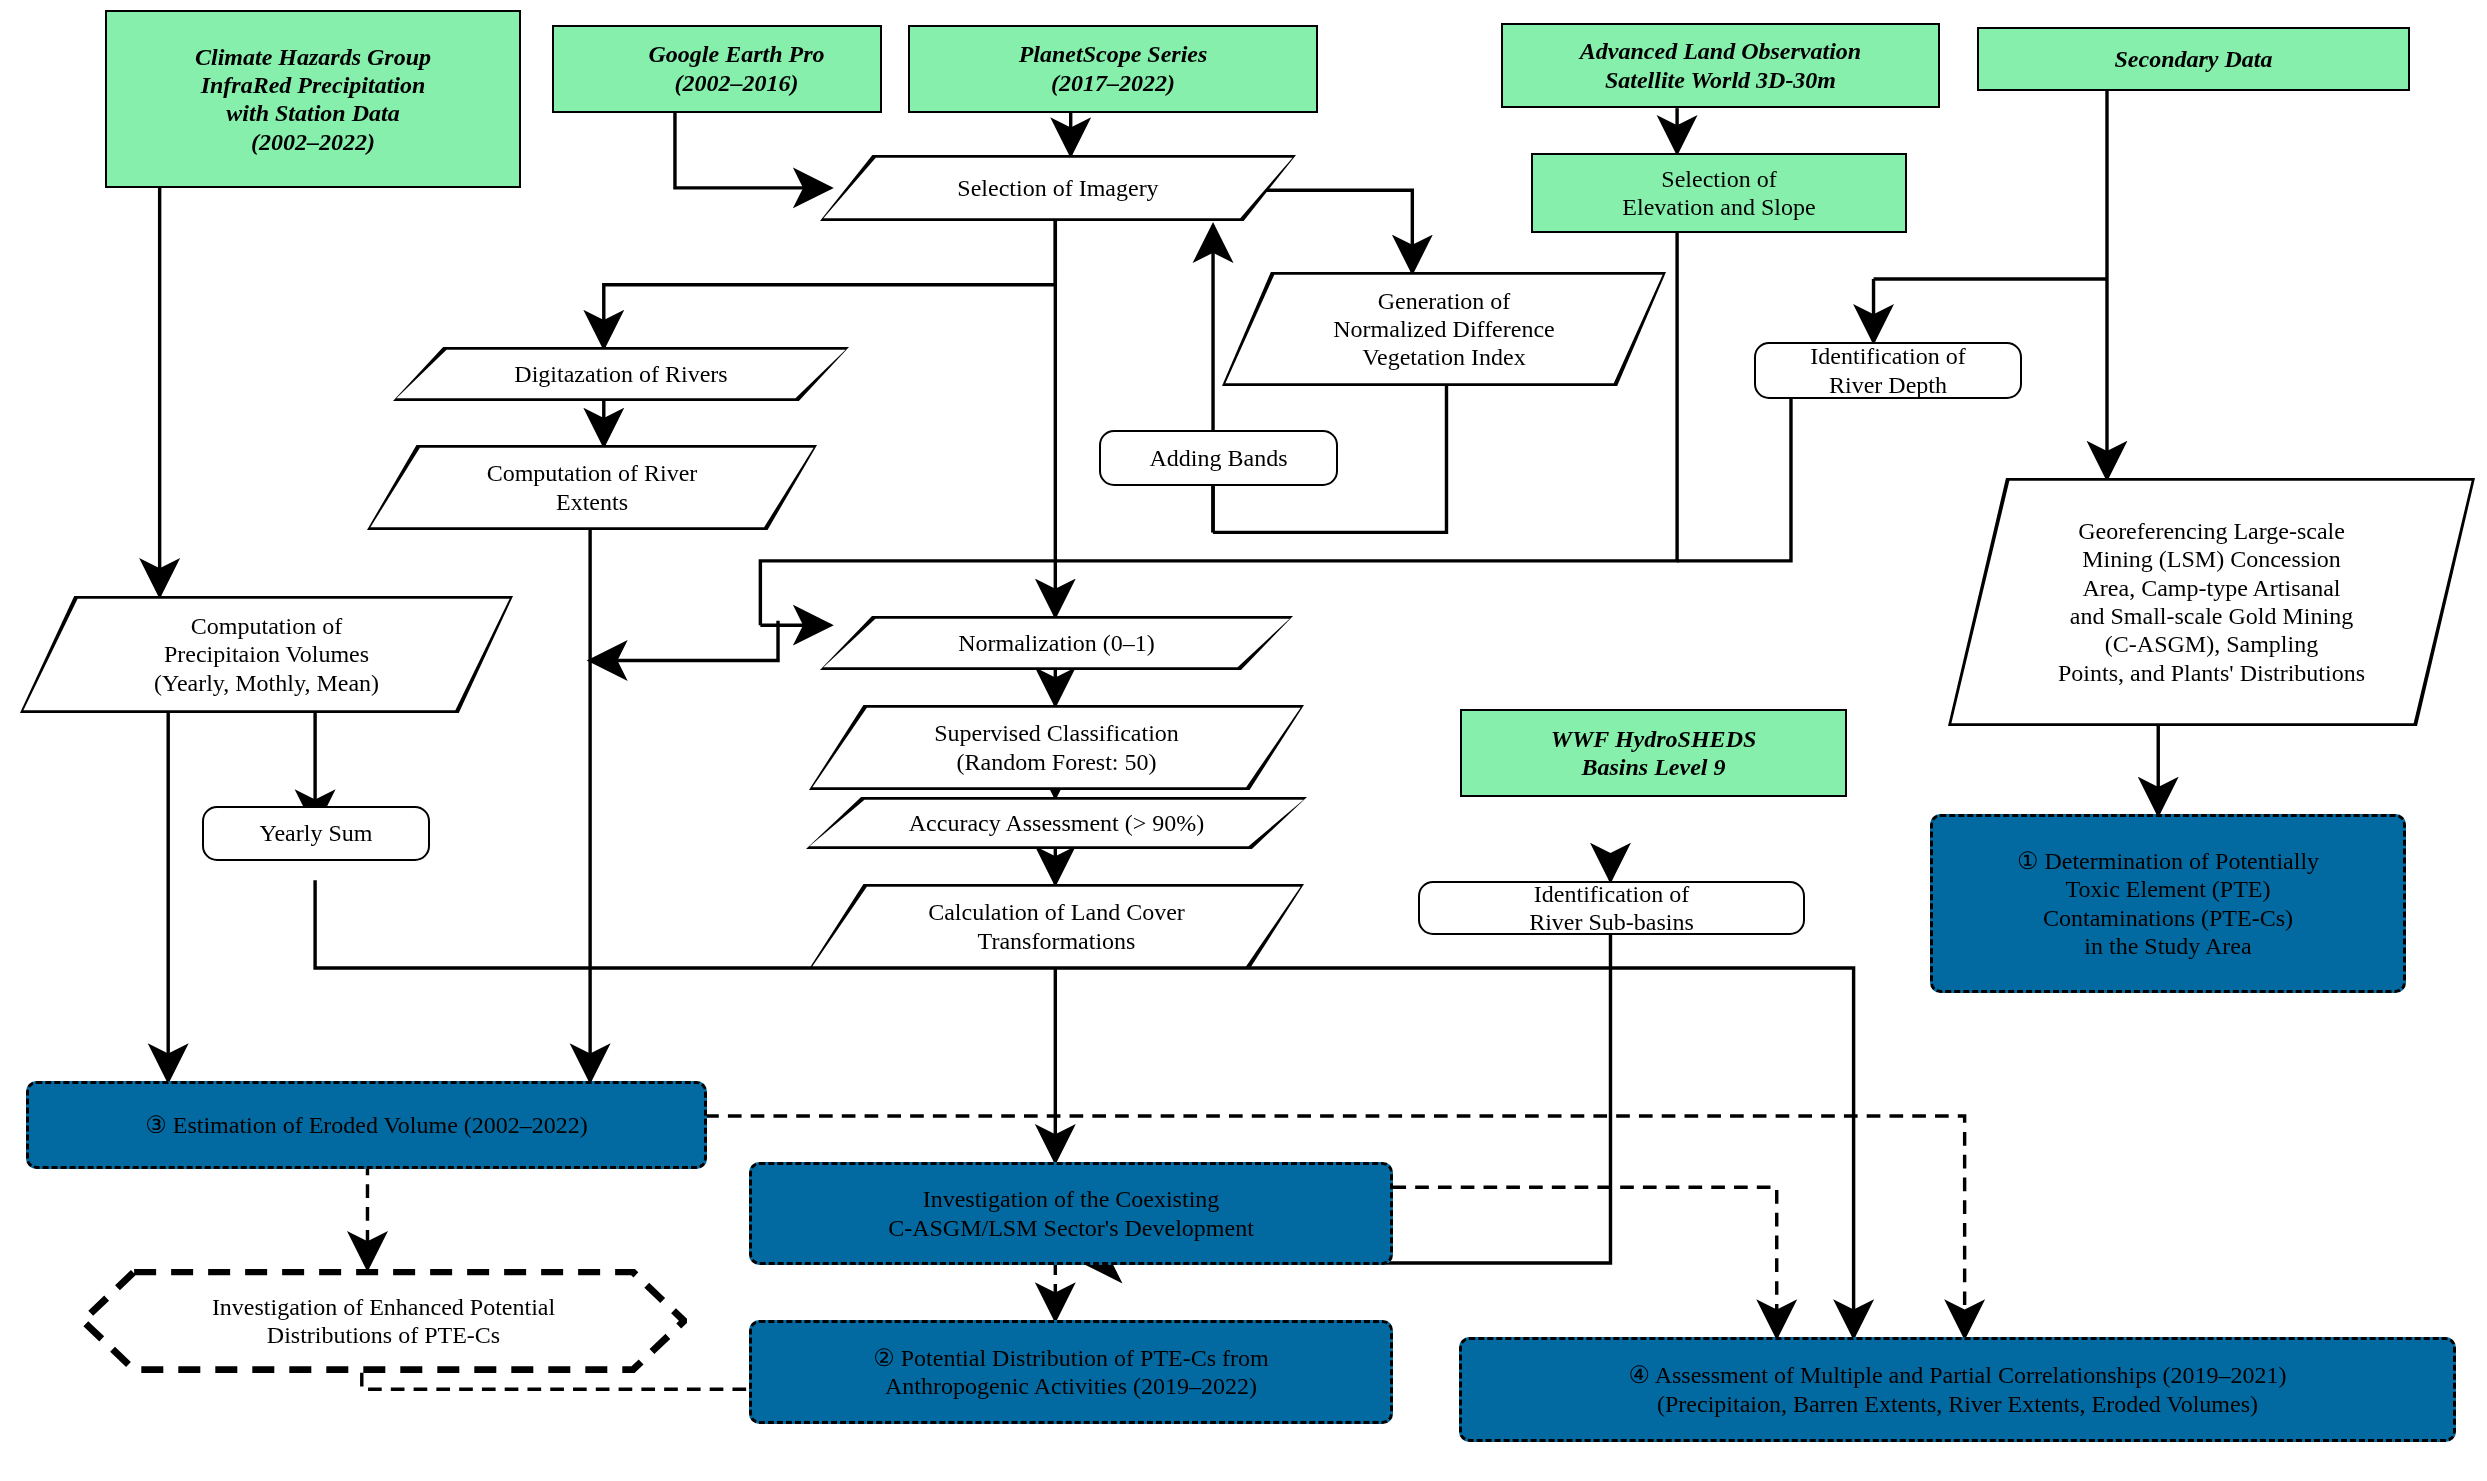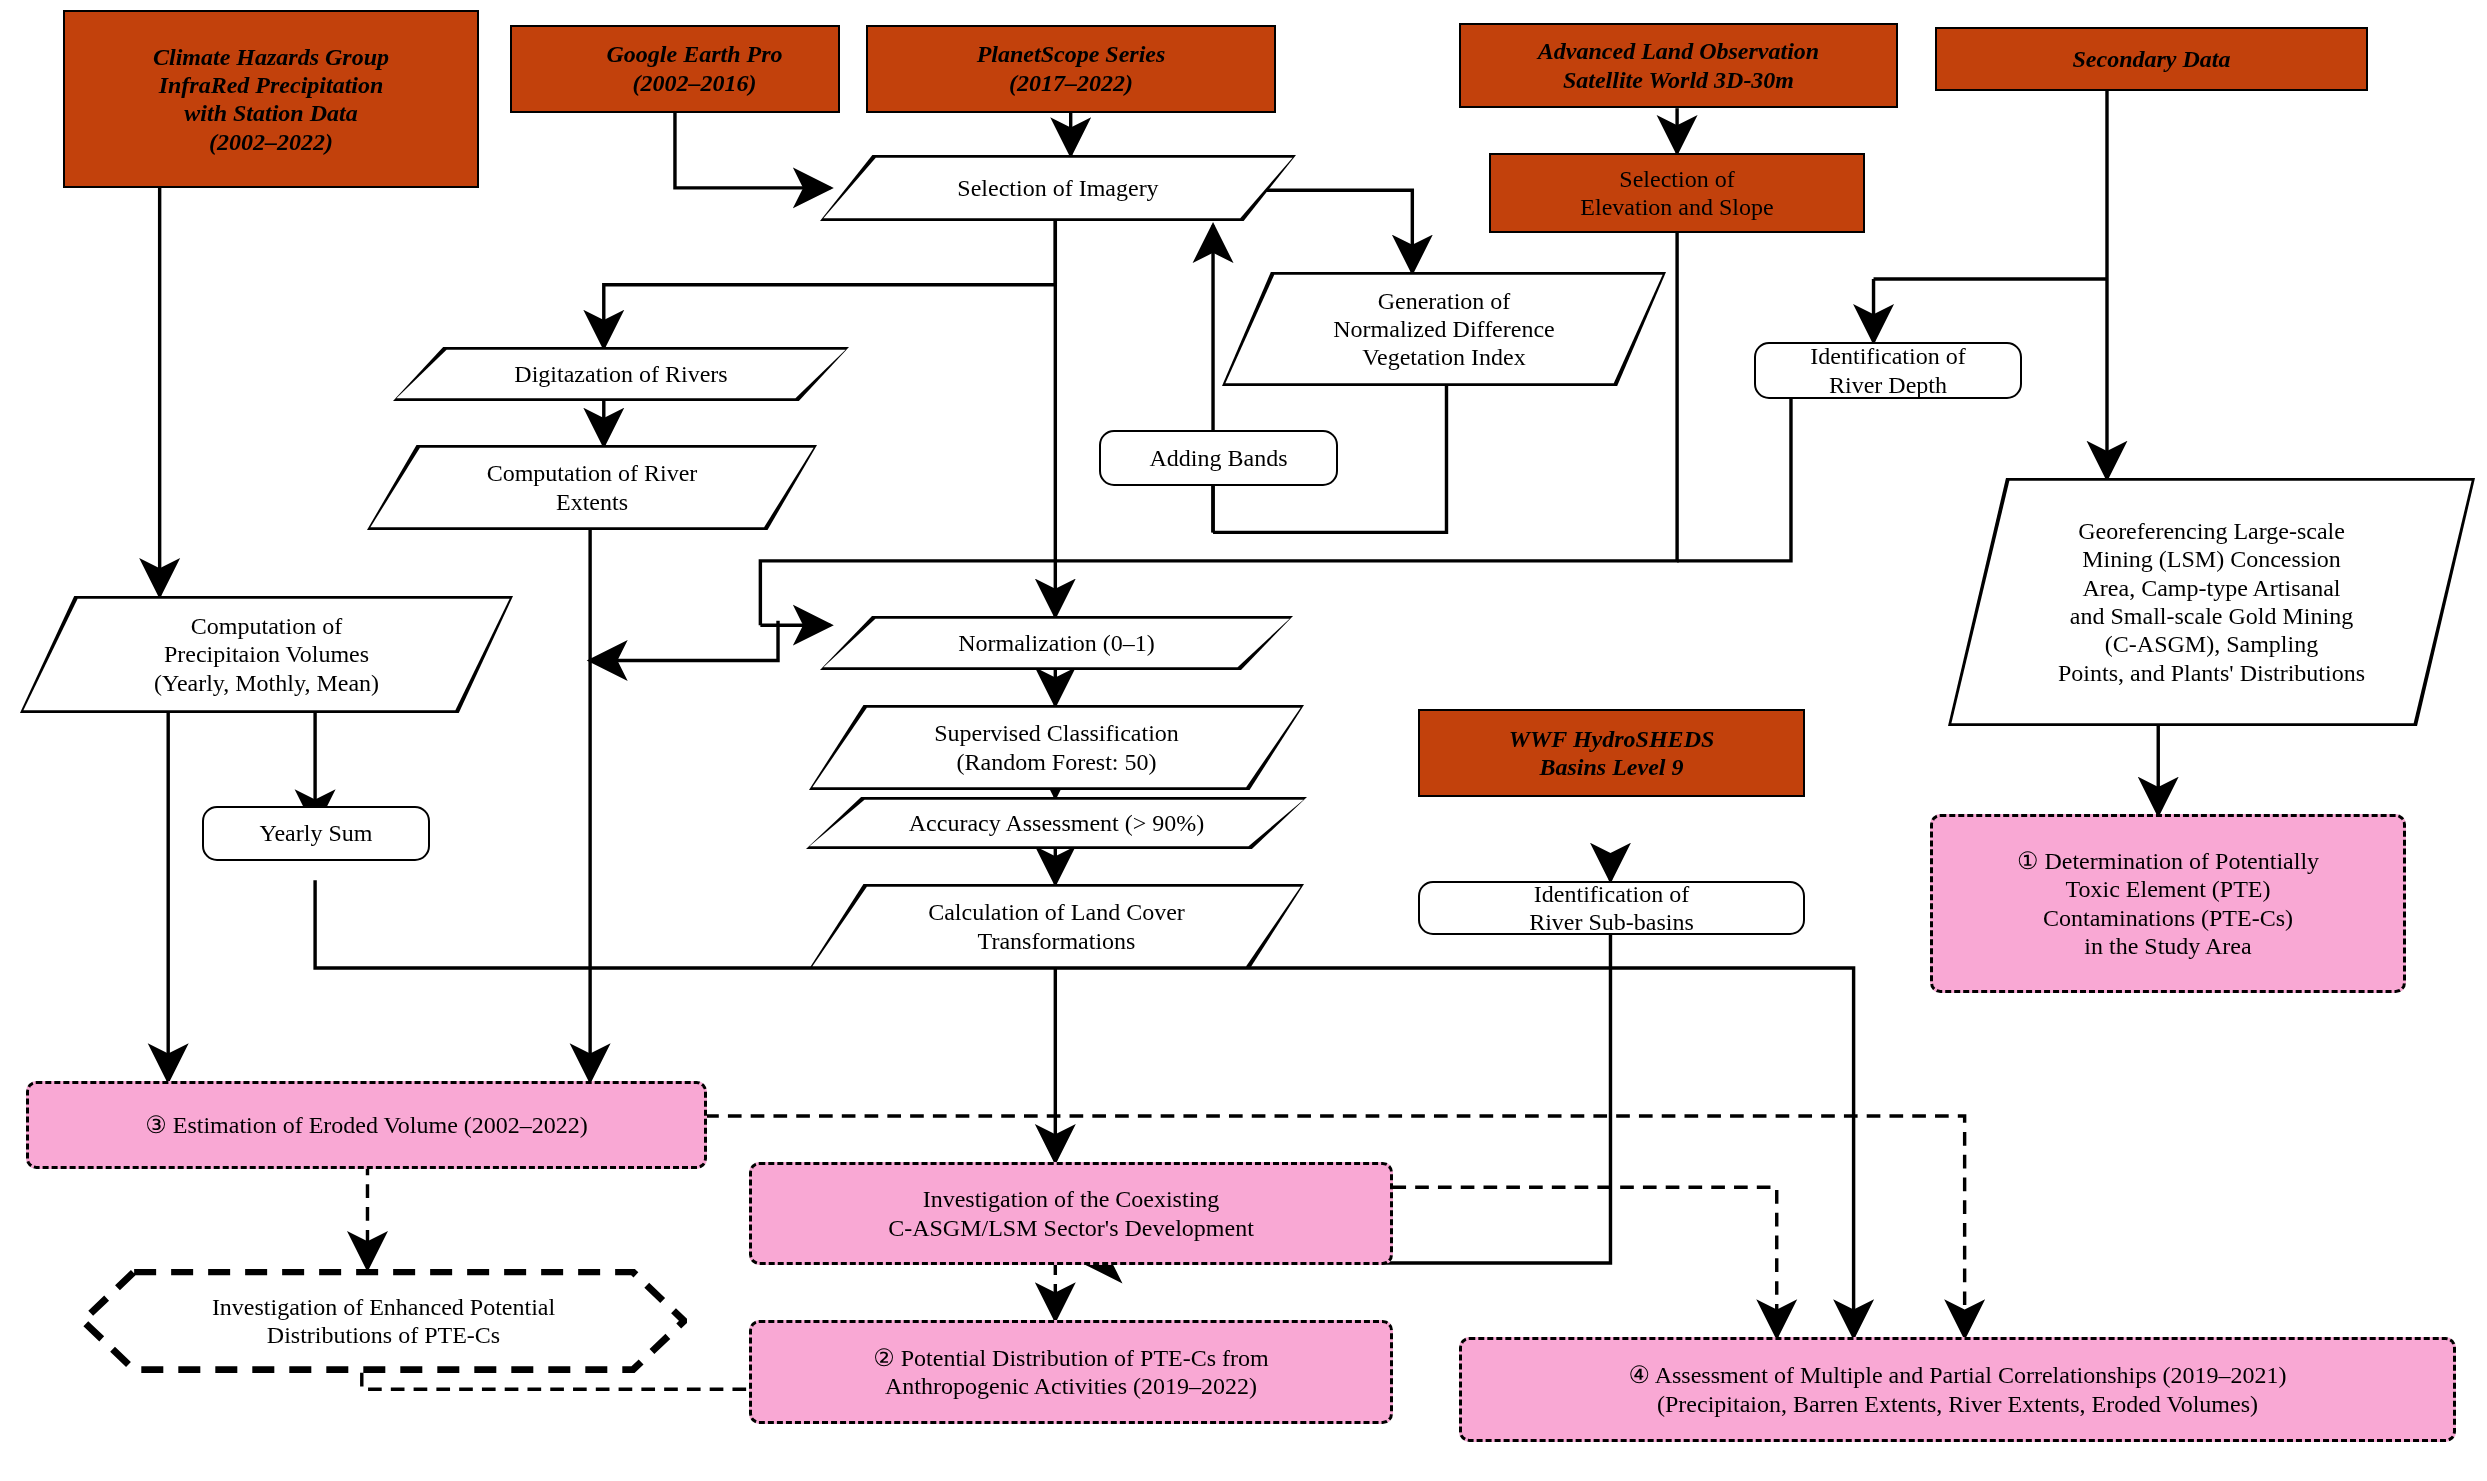--- a/index.html
+++ b/index.html
@@ -5,37 +5,37 @@
   html,body{margin:0;padding:0;background:#ffffff;}
   body{font-family:"Liberation Serif", serif;}
   #canvas{position:relative;width:2487px;height:1481px;background:#fff;overflow:hidden;}
   svg#wires{position:absolute;left:0;top:0;width:2487px;height:1481px;pointer-events:none;}
 
   .node{position:absolute;box-sizing:border-box;display:flex;align-items:center;
         justify-content:center;text-align:center;color:#000;line-height:1.18;}
   .node .txt{position:relative;z-index:2;padding:0 5.7px;white-space:pre-line;}
 
   
-  .rect{border:2.8px solid #000;background:#c2410c;}
+  .rect{border:2.8px solid #000;background:#86efac;margin-left:42px;}
   .rect.italic .txt{font-style:italic;font-weight:bold;}
 
   
   .round{border:2.8px solid #000;border-radius:15px;background:#fff;}
 
   
   .para{background:transparent;}
   .para::before{content:"";position:absolute;inset:0;
      background:#000;
      clip-path:polygon(11% 0,100% 0,89% 100%,0 100%);}
   .para::after{content:"";position:absolute;left:0;top:0;right:0;bottom:0;
      background:#fff;
      clip-path:polygon(calc(11% + 3.4px) 2.8px, calc(100% - 3.4px) 2.8px, calc(89% - 3.4px) calc(100% - 2.8px), 3.4px calc(100% - 2.8px));}
 
   
-  .dashrect{border:3.4px dashed #000;border-radius:10.3px;background:#f9a8d4;text-align:center;}
+  .dashrect{border:3.4px dashed #000;border-radius:10.3px;background:#0369a1;text-align:center;}
 
   
   .hex{background:transparent;}
   .hex .hexbg{position:absolute;inset:0;z-index:1;}
   .f42{font-size:24px;}
 </style>
 </head>
 <body>
 
 <div id="canvas">

